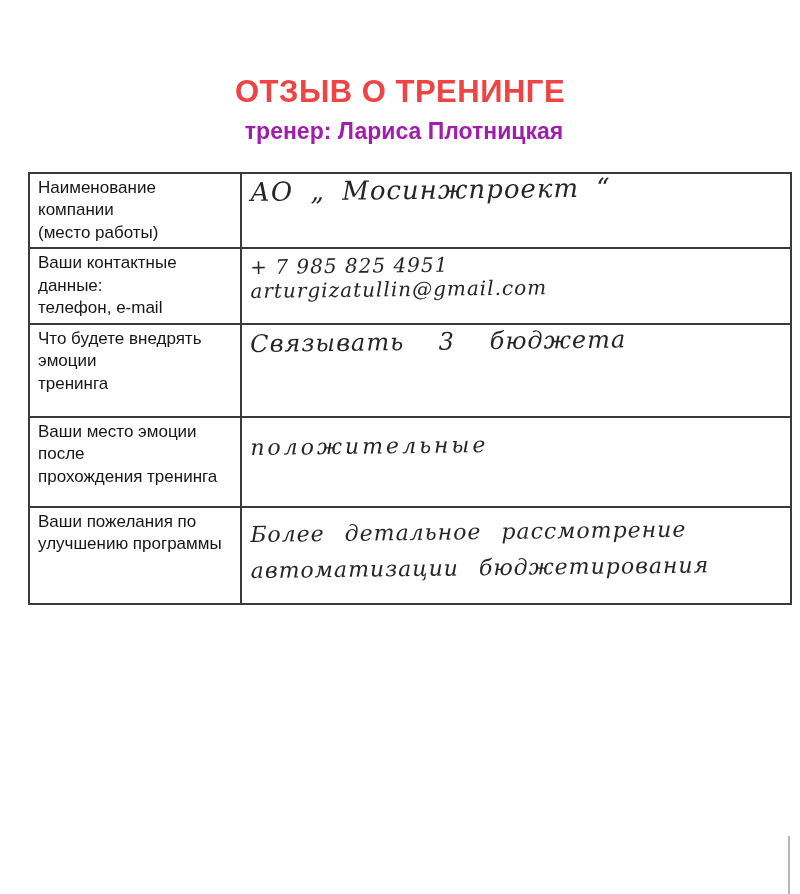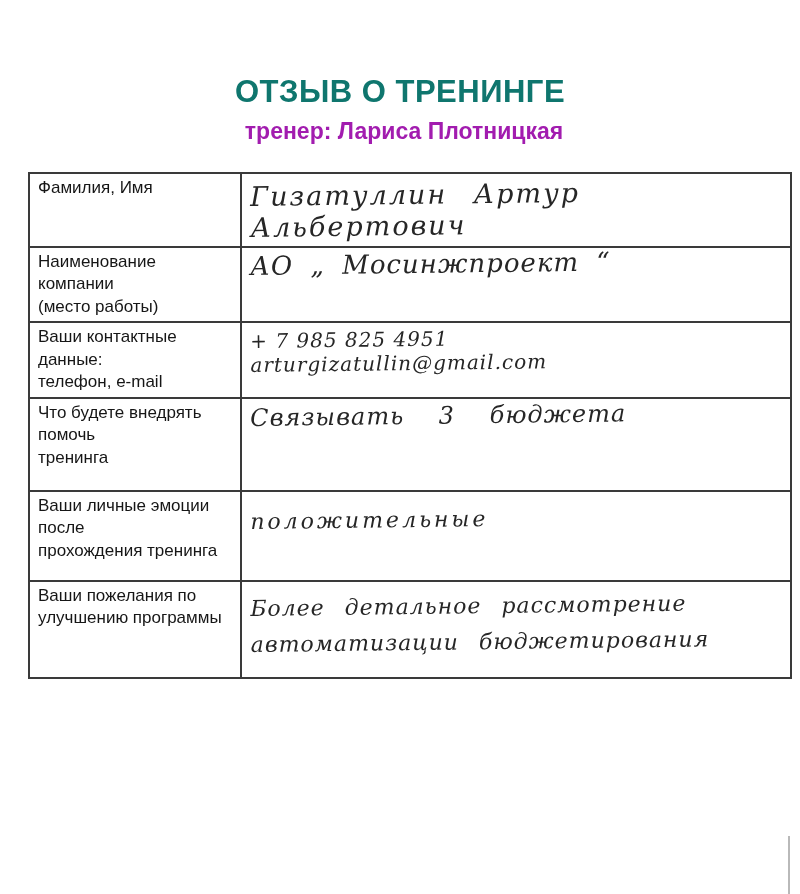--- a/index.html
+++ b/index.html
@@ -9,21 +9,21 @@
     font-family:"Liberation Sans",sans-serif;
     color:#1f1f1f;
     position:relative;
     overflow:hidden;
   }
   .page{position:absolute;inset:0;background:#fff;}
 
   .title{
     position:absolute;top:74px;left:0;width:100%;
     text-align:center;font-size:31px;font-weight:bold;
-    letter-spacing:0.5px;color:#0f766e;
+    letter-spacing:0.5px;color:#ef4444;
   }
   .subtitle{
     position:absolute;top:118px;left:4px;width:100%;
     text-align:center;font-size:23px;font-weight:bold;color:#a21caf;
   }
 
   table.form{
     position:absolute;left:28px;top:172px;
     width:762px;border-collapse:collapse;table-layout:fixed;
   }
@@ -84,41 +84,37 @@
 
   <div class="title">ОТЗЫВ О ТРЕНИНГЕ</div>
   <div class="subtitle">тренер: Лариса Плотницкая</div>
 
   <table class="form">
     <colgroup>
         <col class="c-label">
         <col class="c-value">
       </colgroup>
     <tbody>
-      <tr class="r r1">
-        <td class="label">Фамилия, Имя</td>
-        <td class="value"><span class="hw">Гизатуллин Артур Альбертович</span></td>
-      </tr>
       <tr class="r r2">
         <td class="label">Наименование компании
 (место работы)</td>
         <td class="value"><span class="hw">АО „ Мосинжпроект “</span></td>
       </tr>
       <tr class="r r4">
         <td class="label">Ваши контактные данные:
 телефон, e-mail</td>
         <td class="value"><span class="hw">+ 7 985 825 4951      arturgizatullin@gmail.com</span></td>
       </tr>
       <tr class="r r6">
-        <td class="label">Что будете внедрять помочь
+        <td class="label">Что будете внедрять эмоции
 тренинга</td>
         <td class="value"><span class="hw">Связывать 3 бюджета</span></td>
       </tr>
       <tr class="r r7">
-        <td class="label">Ваши личные эмоции после
+        <td class="label">Ваши место эмоции после
 прохождения тренинга</td>
         <td class="value"><span class="hw">положительные</span></td>
       </tr>
       <tr class="r r9">
         <td class="label">Ваши пожелания по
 улучшению программы</td>
         <td class="value"><span class="hw">Более детальное рассмотрение
 автоматизации бюджетирования</span></td>
       </tr>
 

